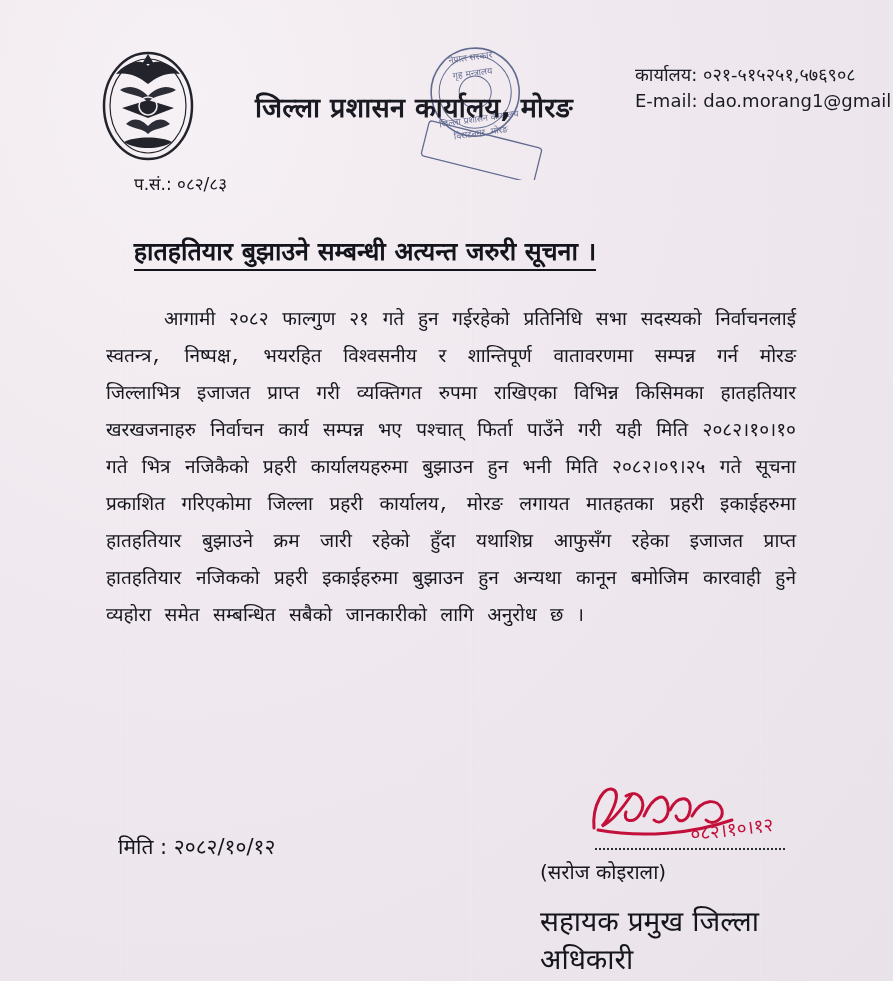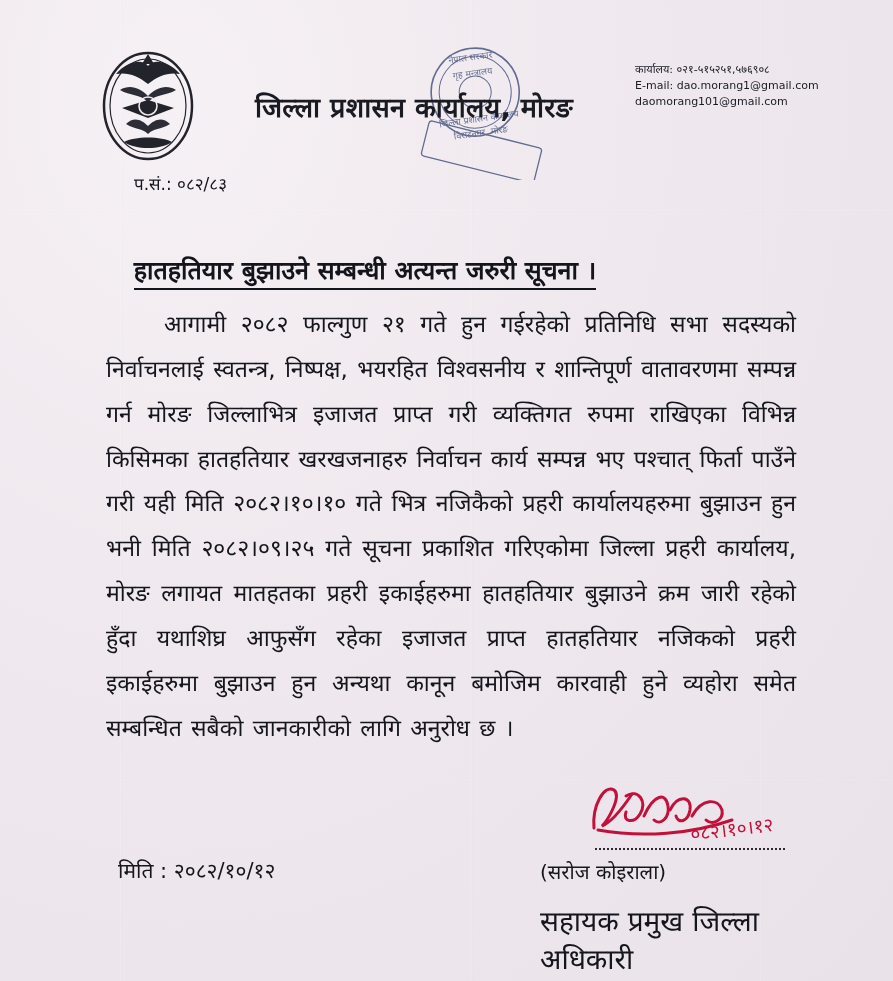--- a/index.html
+++ b/index.html
@@ -74,73 +74,73 @@
     letter-spacing: .3px;
     white-space: nowrap;
   }
 
   .contact {
     position: absolute;
     right: 28px;
     top: 62px;
     width: 230px;
     font-family: "DejaVu Sans", sans-serif;
-    font-size: 11px;
+    font-size: 18px;
     line-height: 1.45;
     color: #1b1b25;
     text-align: left;
   }
   .contact div { white-space: nowrap; }
 
   .refno {
     position: absolute;
     left: 110px;
     top: 172px;
     font-size: 17px;
     color: #15151d;
     font-family: "DejaVu Sans", sans-serif;
     margin-left: 24px;
   }
 
   .notice-title {
     position: absolute;
     left: 0;
-    top: 252px;
+    top: 233px;
     width: 730px;
     text-align: center;
     font-size: 25px;
     font-weight: bold;
     color: #14141c;
   }
   .notice-title span {
     border-bottom: 2px solid #14141c;
     padding-bottom: 3px;
   }
 
   .body-text {
     position: absolute;
     left: 106px;
     top: 302px;
     width: 690px;
-    font-size: 23px;
+    font-size: 19px;
     line-height: 1.95;
     color: #15151d;
     text-align: justify;
     text-justify: inter-word;
     word-spacing: 2px;
+    font-family: Liberation Mono, monospace;
   }
   .body-text .indent { display: inline-block; width: 58px; }
 
   .date-line {
     position: absolute;
     left: 118px;
     top: 832px;
     font-size: 21px;
     color: #15151d;
-    margin-top: 24px;
   }
 
   .sign-block {
     position: absolute;
     left: 540px;
     top: 776px;
     width: 300px;
   }
   .signature {
     position: relative;
@@ -219,21 +219,20 @@
       </svg>
     </div>
 
     <div class="title-block">
       <div class="office-title">जिल्ला प्रशासन कार्यालय, मोरङ</div>
     </div>
 
     <div class="contact">
       <div>कार्यालय: ०२१-५१५२५१,५७६९०८</div>
       <div>E-mail: dao.morang1@gmail.com</div>
-      <div>daomorang101@gmail.com</div>
     </div>
 
     <div class="refno">प.सं.: ०८२/८३</div>
   </div>
 
   <div class="notice-title">
     <span>हातहतियार बुझाउने सम्बन्धी अत्यन्त जरुरी सूचना ।</span>
   </div>
 
   <div class="body-text"><span class="indent"></span><span>आगामी २०८२ फाल्गुण २१ गते हुन गईरहेको प्रतिनिधि सभा सदस्यको निर्वाचनलाई स्वतन्त्र, निष्पक्ष, भयरहित विश्वसनीय र शान्तिपूर्ण वातावरणमा सम्पन्न गर्न मोरङ जिल्लाभित्र इजाजत प्राप्त गरी व्यक्तिगत रुपमा राखिएका विभिन्न किसिमका हातहतियार खरखजनाहरु निर्वाचन कार्य सम्पन्न भए पश्चात् फिर्ता पाउँने गरी यही मिति २०८२।१०।१० गते भित्र नजिकैको प्रहरी कार्यालयहरुमा बुझाउन हुन भनी मिति २०८२।०९।२५ गते सूचना प्रकाशित गरिएकोमा जिल्ला प्रहरी कार्यालय, मोरङ लगायत मातहतका प्रहरी इकाईहरुमा हातहतियार बुझाउने क्रम जारी रहेको हुँदा यथाशिघ्र आफुसँग रहेका इजाजत प्राप्त हातहतियार नजिकको प्रहरी इकाईहरुमा बुझाउन हुन अन्यथा कानून बमोजिम कारवाही हुने व्यहोरा समेत सम्बन्धित सबैको जानकारीको लागि अनुरोध छ ।</span></div>

